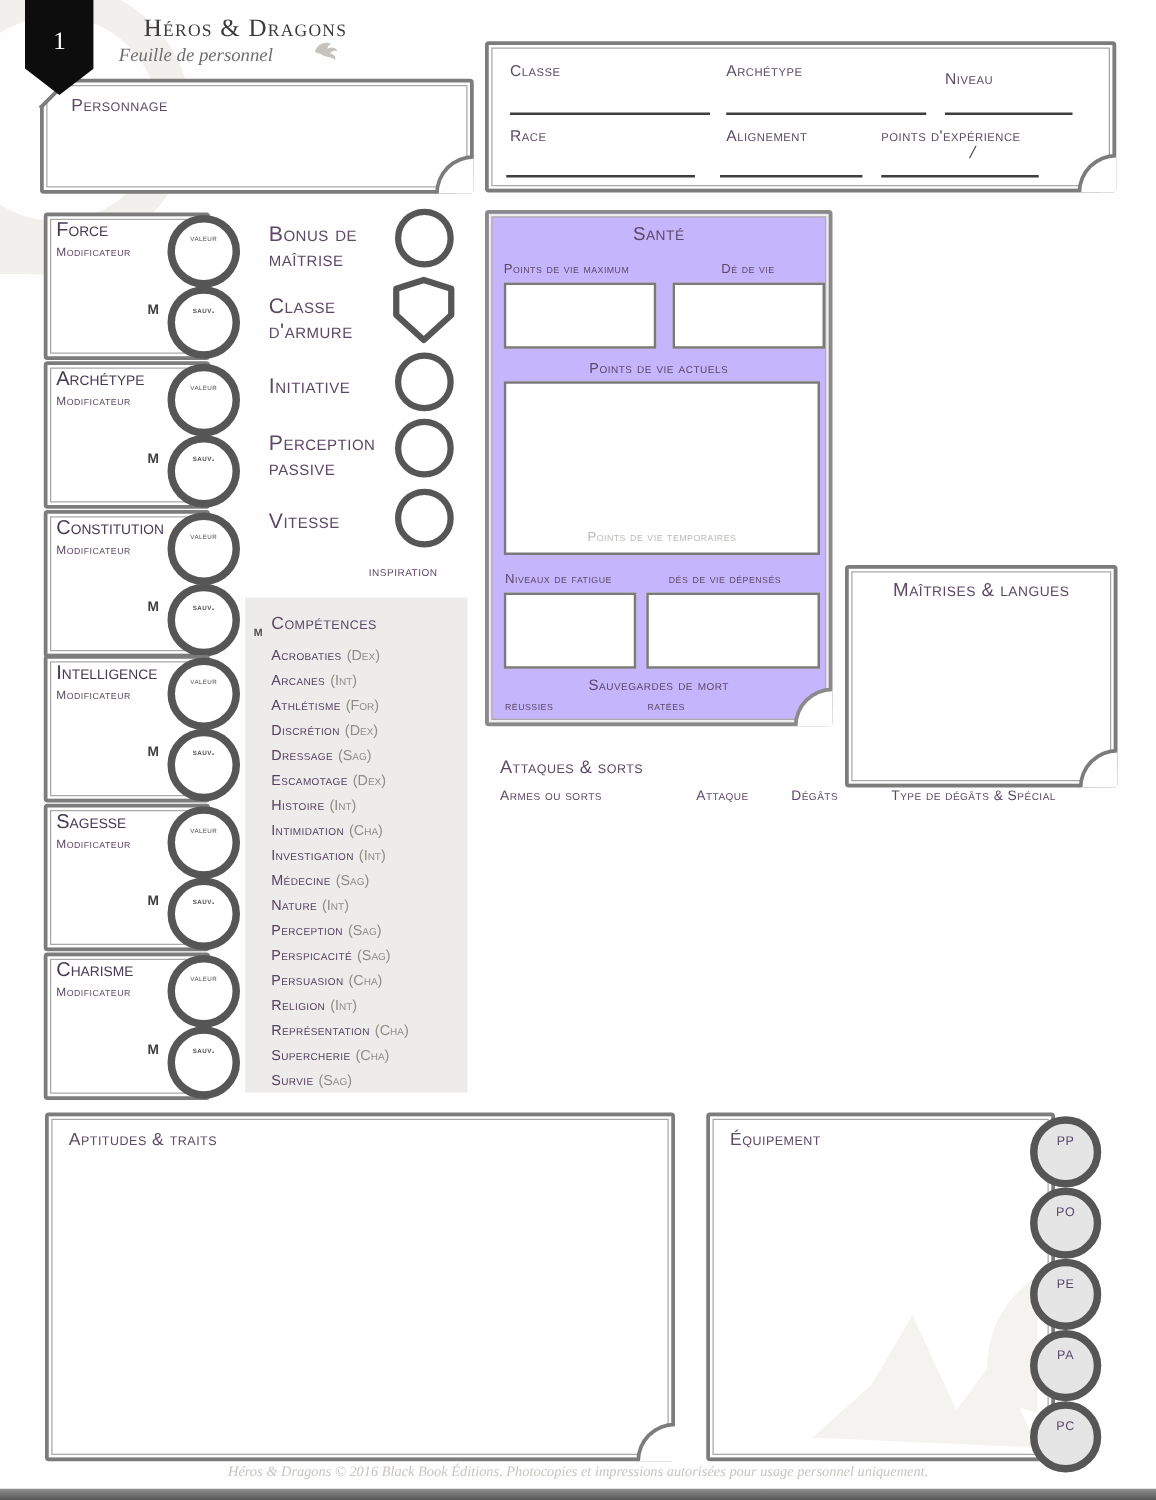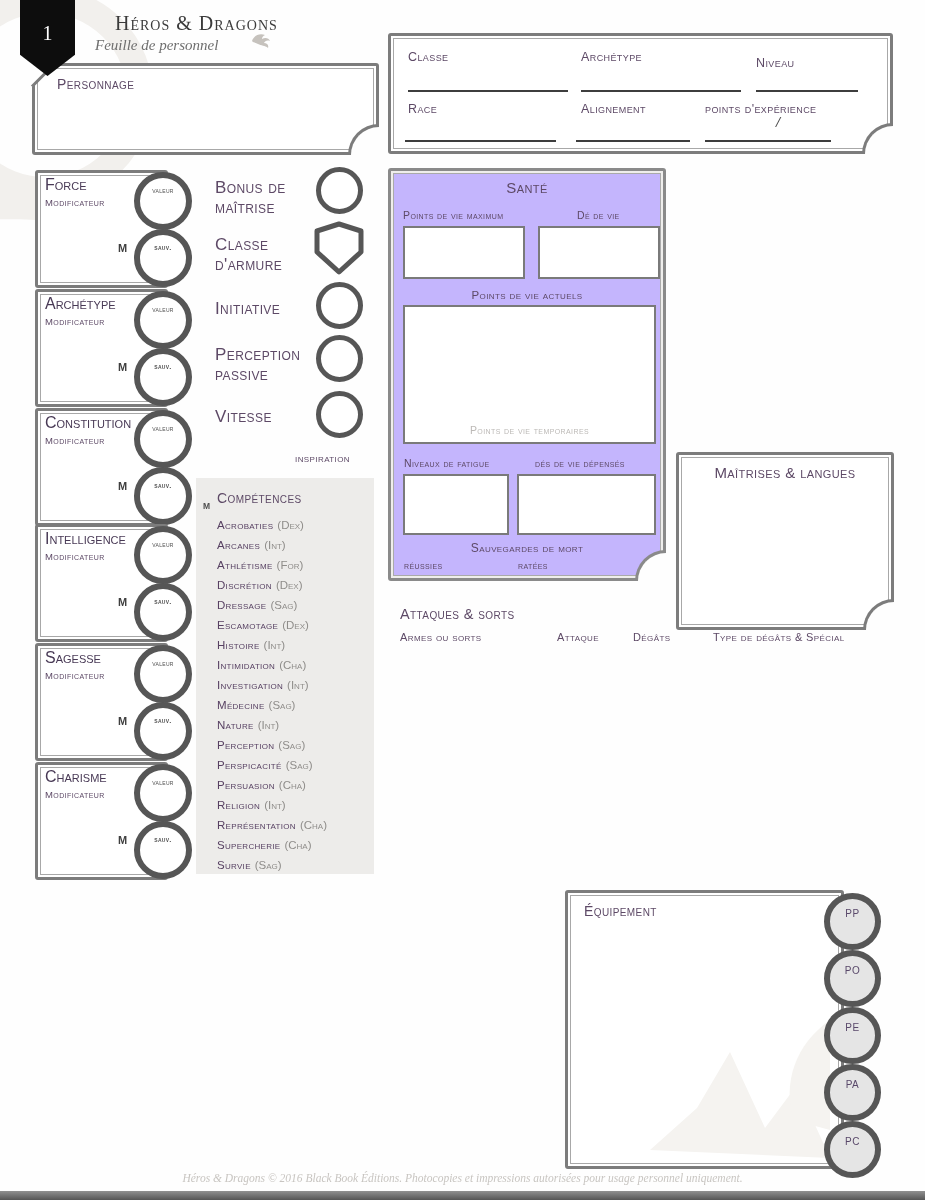--- a/index.html
+++ b/index.html
@@ -253,20 +253,24 @@
     <div class="cent lbl h-title" style="top:9px">Maîtrises &amp; langues</div>
     <div class="notch"></div>
   </div>
 
   <div class="abs z1 lbl" style="left:400px;top:606px;font-size:14.5px">Attaques &amp; sorts</div>
   <div class="abs z1 lbl" style="left:400px;top:631px;font-size:11px">Armes ou sorts</div>
   <div class="abs z1 lbl" style="left:557px;top:631px;font-size:11px">Attaque</div>
   <div class="abs z1 lbl" style="left:633px;top:631px;font-size:11px">Dégâts</div>
   <div class="abs z1 lbl" style="left:713px;top:631px;font-size:11px">Type de dégâts &amp; Spécial</div>
 
+  <div class="box2 z1" style="left:36px;top:890px;width:498px;height:273px">
+    <div class="lbl abs" style="left:16px;top:10px;font-size:14px">Aptitudes &amp; traits</div>
+    <div class="notch"></div>
+  </div>
 
   <div class="box2 z1" style="left:565px;top:890px;width:273px;height:273px">
     <svg style="position:absolute;right:6px;bottom:6px" width="210" height="170">
       <path d="M205 168 L172 95 L140 138 L105 62 L72 118 L25 160 Z" fill="#f5f3f0"></path>
       <path d="M205 30 C170 55 158 92 168 130 L205 140 Z" fill="#f5f3f0"></path>
     </svg>
     <div class="lbl abs" style="left:16px;top:10px;font-size:14px">Équipement</div>
   </div>
   <div class="cur-circle" style="top:893px"><span>PP</span></div>
   <div class="cur-circle" style="top:950px"><span>PO</span></div>

